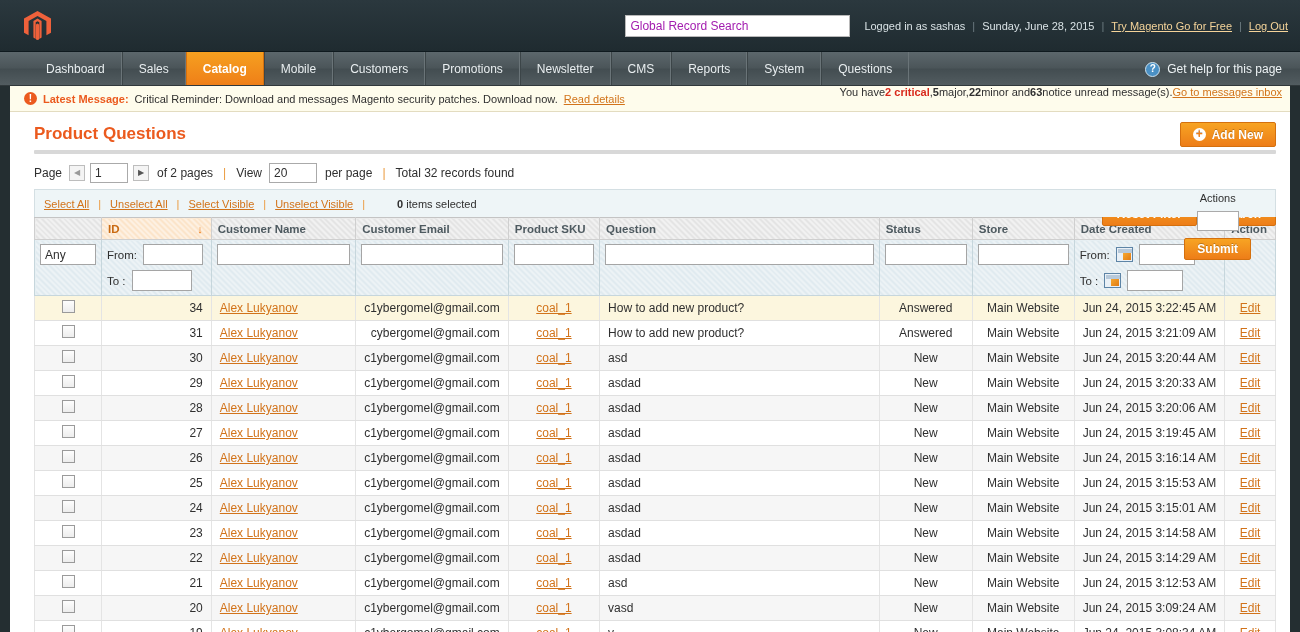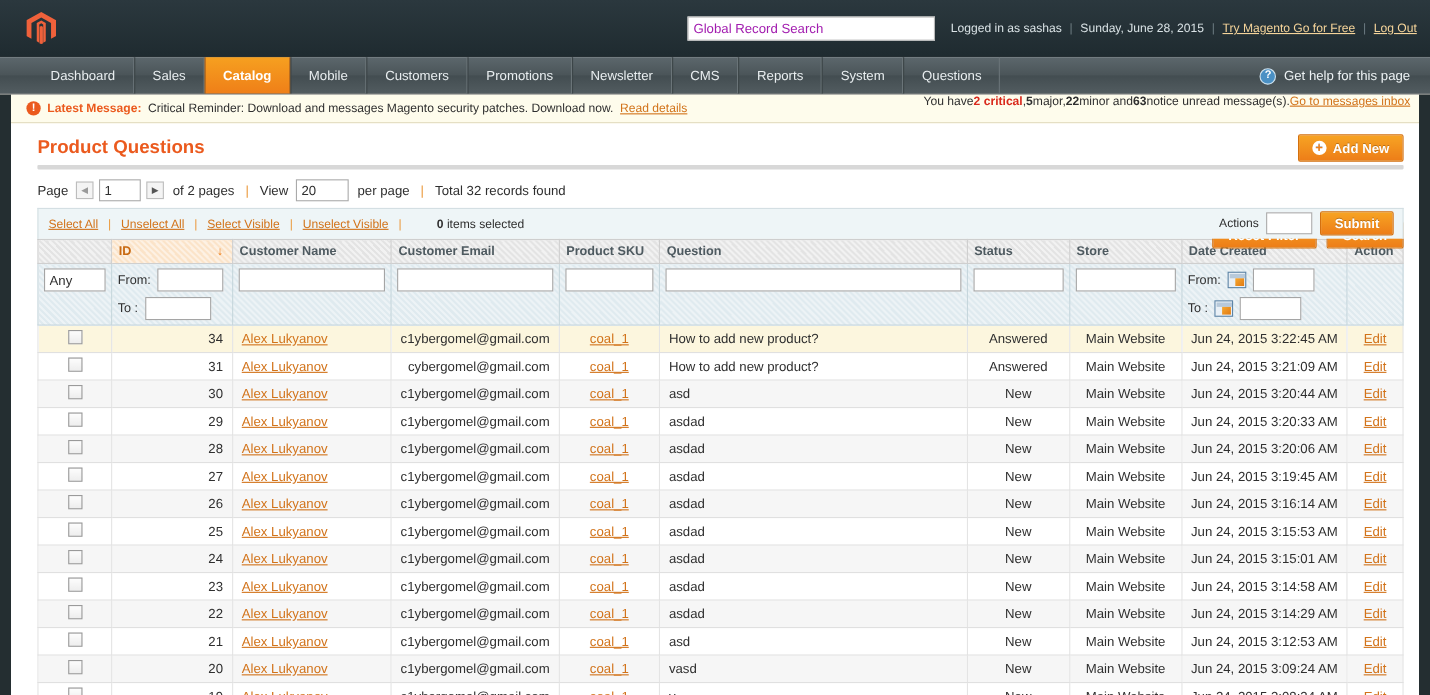--- a/index.html
+++ b/index.html
@@ -224,22 +224,22 @@
     display: flex; align-items: center;
     padding: 0 9px;
     position: relative;
     font-size: 11px;
   }
   .sel-link { color: #d2731a; text-decoration: underline; cursor: pointer; white-space: nowrap;}
   .sel-sep { color: #eb9a3e; margin: 0 9px; }
   .sel-count { color: #2f2f2f; margin-left: 8px; padding-left: 15px;}
   .sel-count b { font-weight: bold; }
   .actions-group {
-    position: absolute; right: 8px; top: 2px;
-    display: flex; align-items: center; gap: 7px;
+    position: absolute; right: 24px; top: 2px;
+    display: flex; align-items: center; gap: 7px; flex-direction: column;
   }
   .actions-label { color: #2f2f2f; font-size: 11px; }
   .inp-actions { width: 42px; height: 20px; }
   .btn-submit { height: 22px; padding: 0 12px; font-size:12px; }
 
   
   table.grid {
     width: 100%;
     border-collapse: collapse;
     font-size: 12px;

